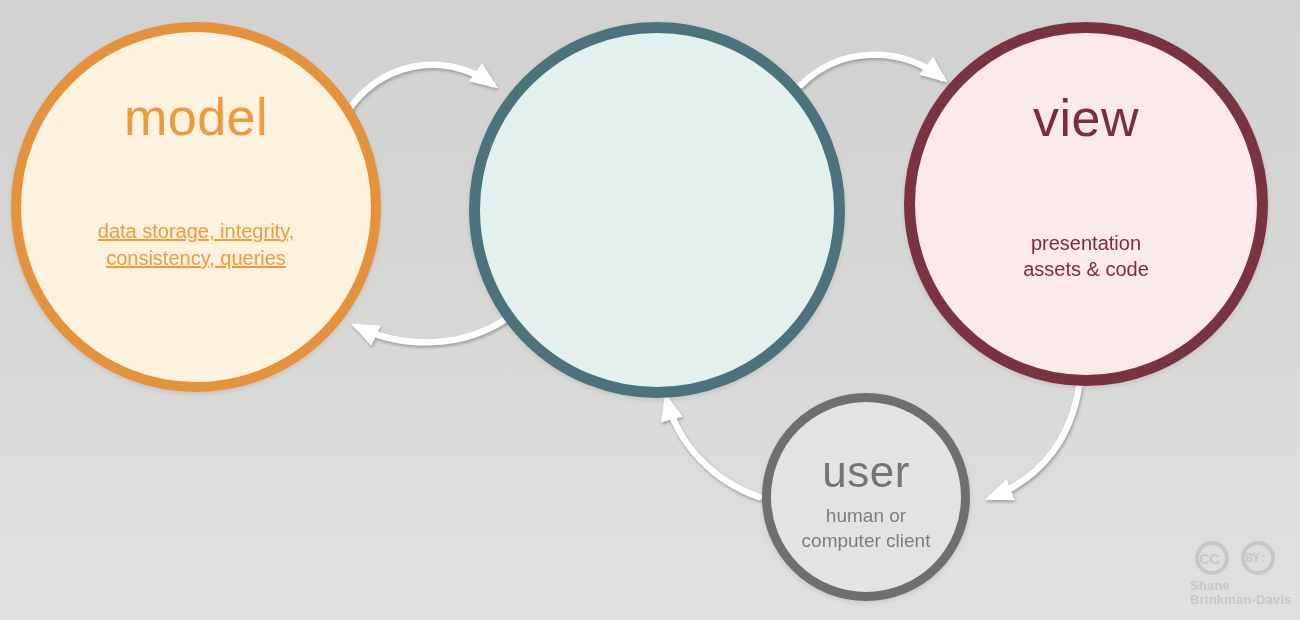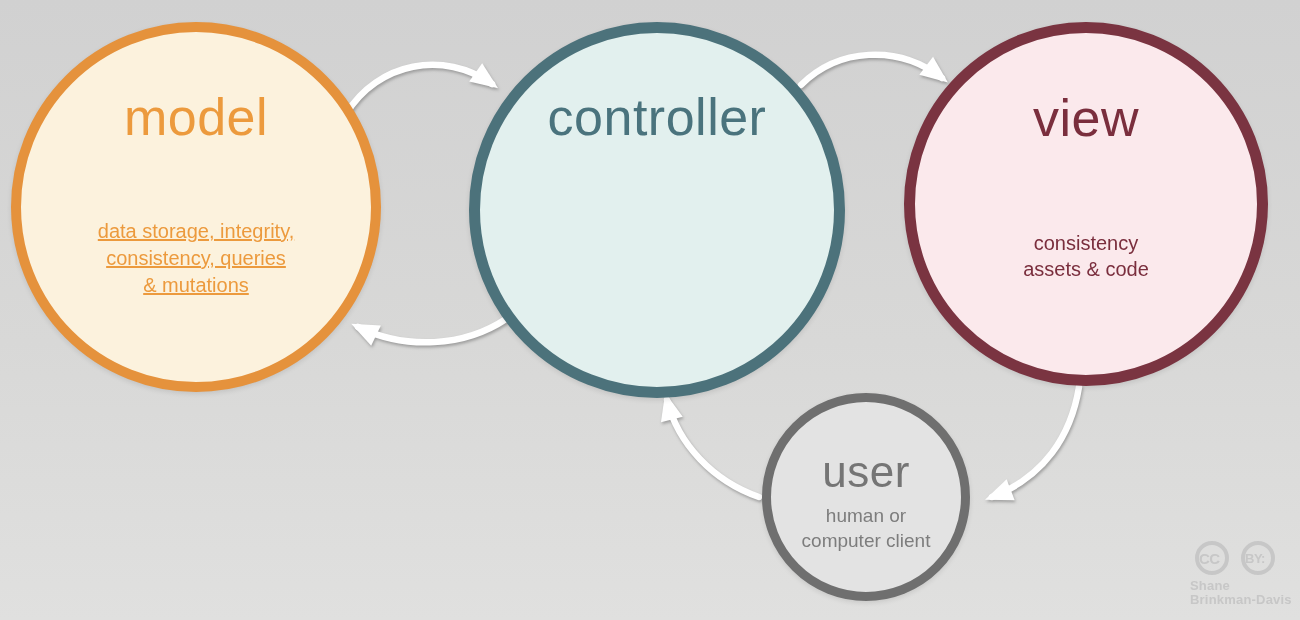--- a/index.html
+++ b/index.html
@@ -69,21 +69,21 @@
 
   .watermark { position: absolute; color: #c7c7c7; }
   .wm-badge {
     position: absolute; box-sizing: border-box;
     width: 34px; height: 34px; border-radius: 50%;
     border: 4px solid #c7c7c7;
     display: flex; align-items: center; 
     font-weight: bold;
   }
   .wm-cc { left: 1195px; top: 541px; font-size: 15px; letter-spacing: -0.5px; }
-  .wm-by { left: 1241px; top: 541px; font-size: 13px; letter-spacing: -0.5px; }
+  .wm-by { left: 1241px; top: 541px; font-size: 13px; letter-spacing: -0.5px; font-family: Liberation Mono, monospace; }
   .wm-credit {
     left: 1190px; top: 579px; width: 110px;
     font-size: 13px; font-weight: bold; line-height: 14px;
     letter-spacing: 0.2px;
   }
 </style>
 </head>
 <body>
 
 <div class="canvas">
@@ -101,32 +101,30 @@
       <path class="flow" marker-end="url(#ah)" d="M 1079 387 C 1071 436, 1044 477, 992 497"></path>
       <path class="flow" marker-end="url(#ah)" d="M 759 497 C 713 481, 678 444, 667 400"></path>
     </g>
   </svg>
 
   <div class="node node-model">
     <div class="title">model</div>
     <div class="body">
       <span class="ln">data storage, integrity,</span>
       <span class="ln">consistency, queries</span>
-      <span class="ln">&amp; mutations</span>
     </div>
   </div>
 
   <div class="node node-controller">
-    <div class="title">controller</div>
   </div>
 
   <div class="node node-view">
     <div class="title">view</div>
     <div class="body">
-      <span class="ln">consistency</span>
+      <span class="ln">presentation</span>
       <span class="ln">assets &amp; code</span>
     </div>
   </div>
 
   <div class="node node-user">
     <div class="title">user</div>
     <div class="body">
       <span class="ln">human or</span>
       <span class="ln">computer client</span>
     </div>

